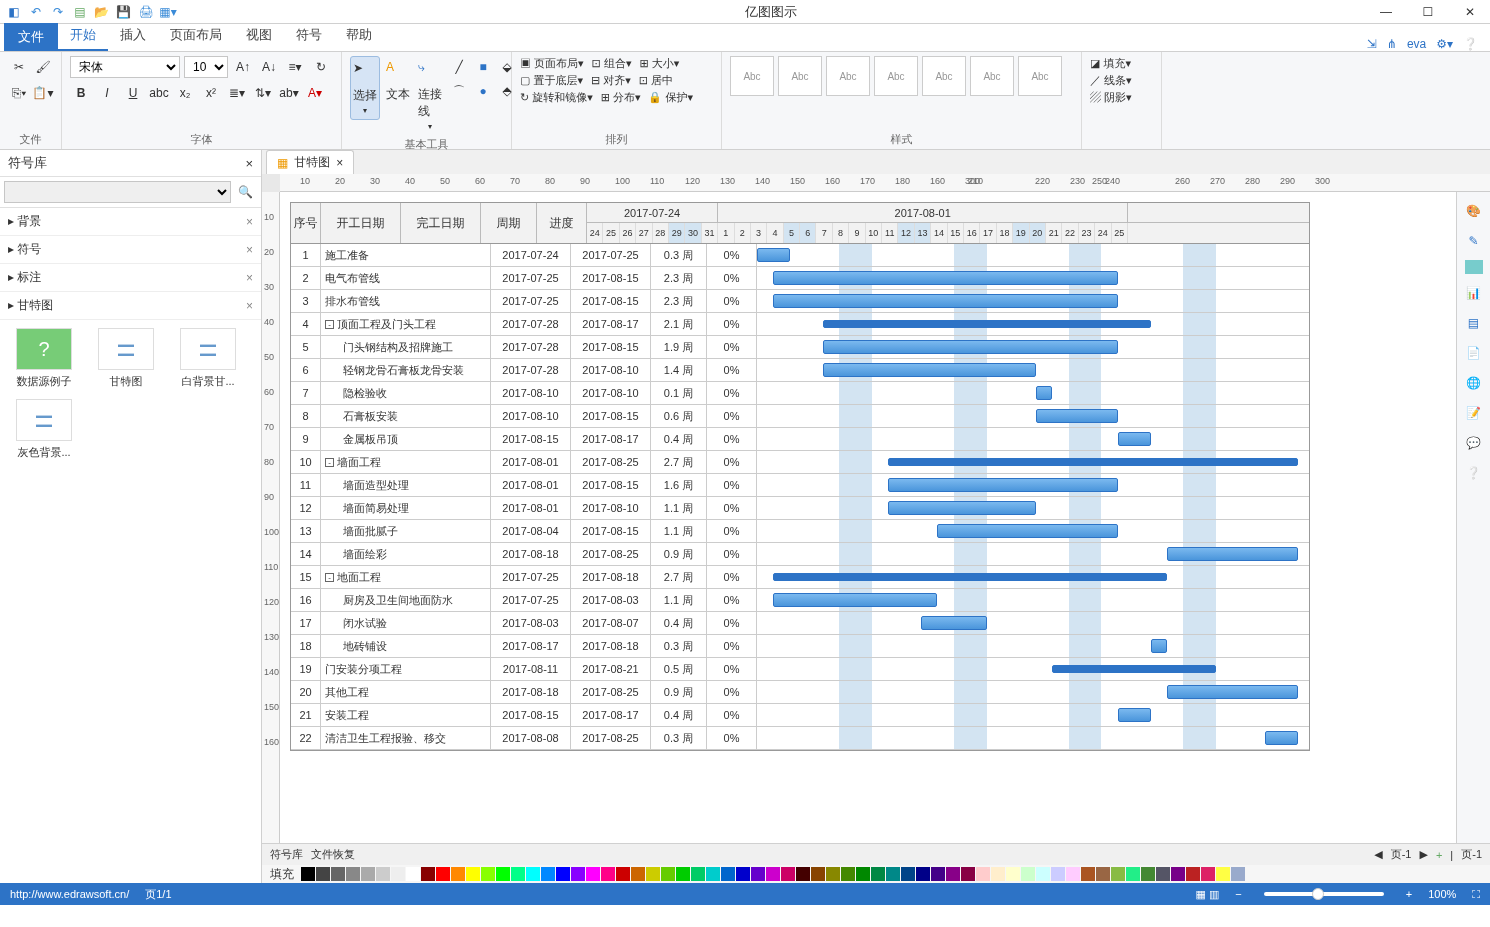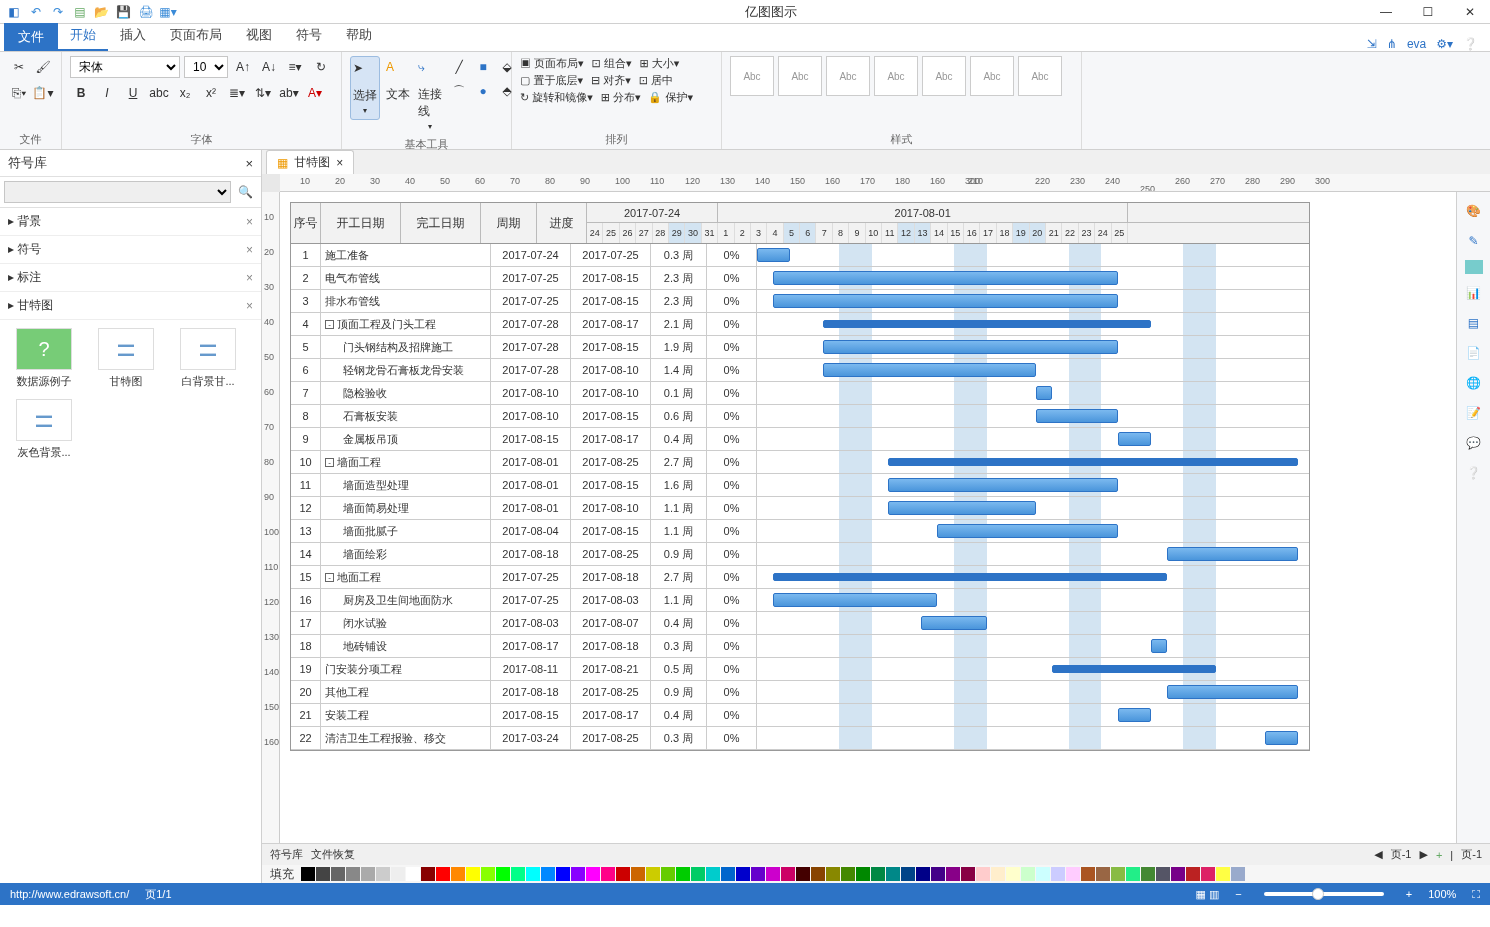--- a/index.html
+++ b/index.html
@@ -217,20 +217,28 @@
           <div class="style-box">Abc</div>
           <div class="style-box">Abc</div>
           <div class="style-box">Abc</div>
           <div class="style-box">Abc</div>
           <div class="style-box">Abc</div>
           <div class="style-box">Abc</div>
         </div>
       </div>
     <div class="grp-label">样式</div>
   </div>
+  <div class="grp" style="width:80px">
+    <div class="grp-body" style="flex-direction:column;gap:2px;font-size:11px">
+      <span>◪ <span>填充</span>▾</span>
+      <span>／ <span>线条</span>▾</span>
+      <span>▨ <span>阴影</span>▾</span>
+    </div>
+    <div class="grp-label"></div>
+  </div>
 </div>
 
 <div class="main">
   <div class="sidebar">
     <div class="side-title">
         <span>符号库</span>
         <span>×</span>
       </div>
     <div class="side-search">
         <select></select>
@@ -288,21 +296,21 @@
         <span style="left: 510px;">150</span>
         <span style="left: 545px;">160</span>
         <span style="left: 580px;">170</span>
         <span style="left: 615px;">180</span>
         <span style="left: 650px;">160</span>
         <span style="left: 685px;">300</span>
         <span style="left: 688px;">210</span>
         <span style="left: 755px;">220</span>
         <span style="left: 790px;">230</span>
         <span style="left: 825px;">240</span>
-        <span style="left: 860px; margin-top: 8px;">250</span>
+        <span style="left: 812px;">250</span>
         <span style="left: 895px;">260</span>
         <span style="left: 930px;">270</span>
         <span style="left: 965px;">280</span>
         <span style="left: 1000px;">290</span>
         <span style="left: 1035px;">300</span>
       </div>
     <div class="canvas-wrap">
       <div class="ruler-v" id="ruler-v">
           <span style="top: 20px;">10</span>
           <span style="top: 55px;">20</span>
@@ -767,21 +775,21 @@
                   <div class="we-bg" style="left: 311.6px;"></div>
                   <div class="we-bg" style="left: 328px;"></div>
                   <div class="we-bg" style="left: 426.4px;"></div>
                   <div class="we-bg" style="left: 442.8px;"></div>
                   <div class="bar" style="left: 360.8px; width: 32.8px;"></div>
                 </div>
               </div>
               <div class="gantt-row">
                 <div class="gc num" style="width:30px">22</div>
                 <div class="gc" style="width:170px;">清洁卫生工程报验、移交</div>
-                <div class="gc date" style="width:80px">2017-03-24</div>
+                <div class="gc date" style="width:80px">2017-08-08</div>
                 <div class="gc date" style="width:80px">2017-08-25</div>
                 <div class="gc per" style="width:56px">0.3 周</div>
                 <div class="gc prog" style="width:50px">0%</div>
                 <div class="gantt-bars">
                   <div class="we-bg" style="left: 82px;"></div>
                   <div class="we-bg" style="left: 98.4px;"></div>
                   <div class="we-bg" style="left: 196.8px;"></div>
                   <div class="we-bg" style="left: 213.2px;"></div>
                   <div class="we-bg" style="left: 311.6px;"></div>
                   <div class="we-bg" style="left: 328px;"></div>

